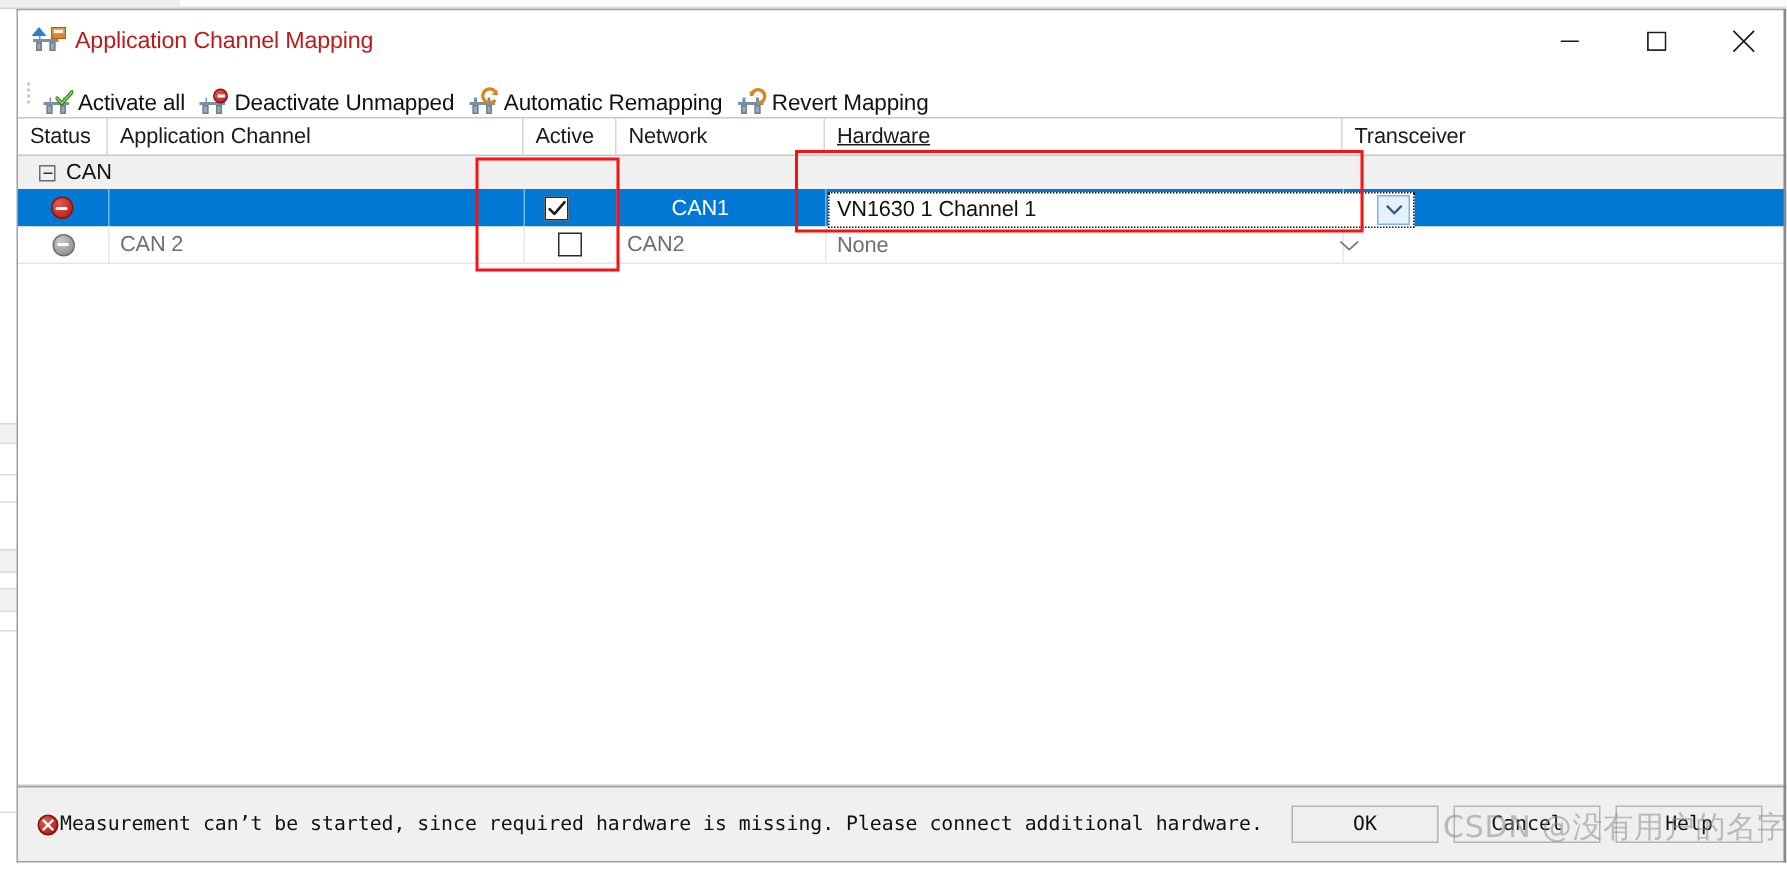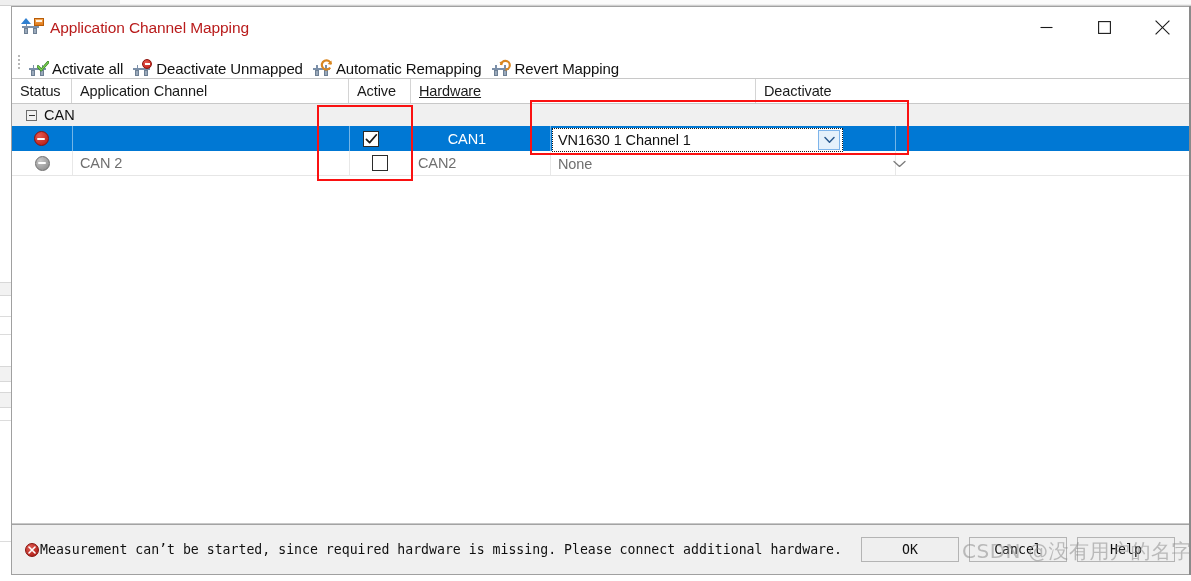--- a/index.html
+++ b/index.html
@@ -592,22 +592,23 @@
         </div>
       </div>
       <div class="lbl">Revert Mapping</div>
     </div>
   </div>
 
   <div class="colhdr">
     <div class="ch" style="width:60px;">Status</div>
     <div class="ch" style="width:277px;">Application Channel</div>
     <div class="ch" style="width:62px;">Active</div>
+    <div class="ch" style="width:139px;">Network</div>
     <div class="ch" style="width:345px;text-decoration:underline;">Hardware</div>
-    <div class="ch" style="width:285px;border-right:none;">Deactivate</div>
+    <div class="ch" style="width:285px;border-right:none;">Transceiver</div>
   </div>
 
   <div class="gridwrap">
 
     <div class="grouprow">
       <div class="expander"></div>
       <span>CAN</span>
     </div>
 
     <div class="row sel">
@@ -643,21 +644,21 @@
       <div class="cell" style="width:139px;padding-left:7px;">CAN2</div>
       <div class="cell" style="width:345px;"></div>
       <div class="cell" style="width:285px;"></div>
       <div class="sep" style="left:60px;"></div>
       <div class="sep" style="left:337px;"></div>
       <div class="sep" style="left:399px;"></div>
       <div class="sep" style="left:538px;"></div>
       <div class="sep" style="left:883px;"></div>
     </div>
 
-    <div class="combo" style="left:540px;top:24px;width:291px;height:24px;justify-content:center;">
+    <div class="combo" style="left:540px;top:24px;width:391px;height:24px;justify-content:center;">
       <div class="ctext">VN1630 1 Channel 1</div>
       <div class="cbtn">
         <svg width="11" height="8" viewBox="0 0 11 8">
             <path d="M1 1.6 L5.5 6.2 L10 1.6" fill="none" stroke="#2b5a8e" stroke-width="1.5" stroke-linecap="round" stroke-linejoin="round"></path>
           </svg>
       </div>
     </div>
 
     <div class="plaincombo" style="left:540px;top:48px;width:359px;height:24px;">
       <div class="ptext">None</div>

